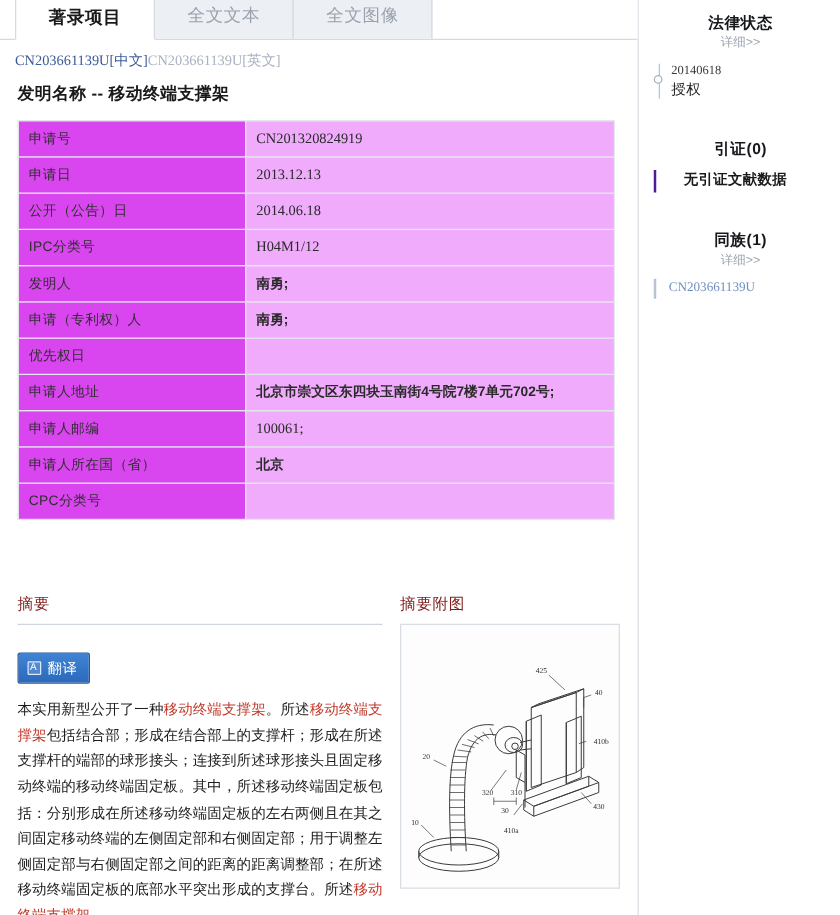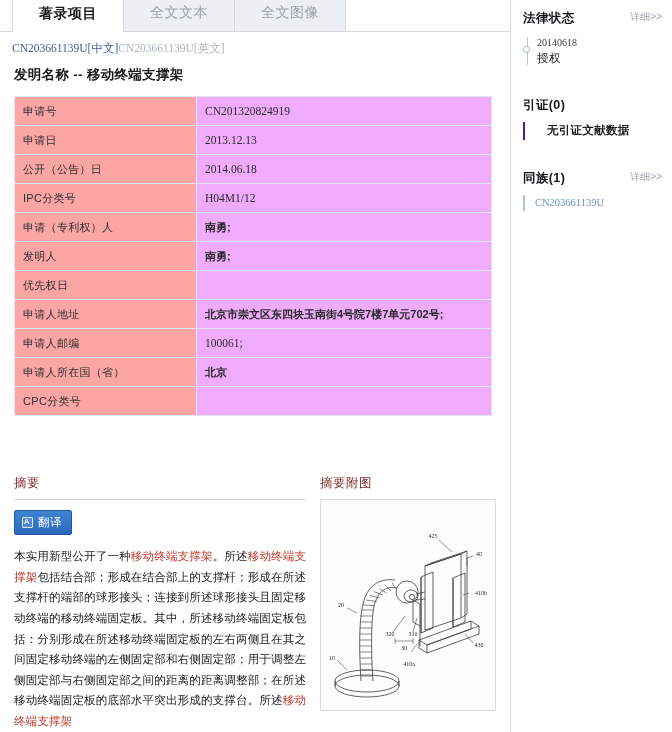--- a/index.html
+++ b/index.html
@@ -81,21 +81,21 @@
   }
   table.biblio tr { height: 29px; }
   table.biblio td {
     border: 1px solid #e3e7ec;
     padding: 4px 8px;
     vertical-align: middle;
     line-height: 1.3;
   }
   table.biblio td.k {
     width: 182px;
-    background: #fca5a5;
+    background: #d946ef;
     color: #303030;
     letter-spacing: .3px;
   }
   table.biblio td.v {
     background: #f0abfc;
     color: #2a2a2a;
     font-family: "Liberation Serif", "DejaVu Serif", serif;
     font-size: 11.5px;
   }
   table.biblio td.v.cjk { font-family: "Liberation Sans", sans-serif; font-size: 11px; font-weight: bold; }
@@ -124,20 +124,21 @@
     gap: 5px;
     background: #2f72c4;
     background: linear-gradient(#3f83d4, #2b69bb);
     color: #ffffff;
     font-size: 11.5px;
     padding: 4px 9px 4px 7px;
     border: 1px solid #24589e;
     border-radius: 2px;
     cursor: pointer;
     letter-spacing: .5px;
+    margin-top: 12px;
   }
   .btn-translate .tico {
     width: 11px; height: 11px;
     border: 1px solid #dce9f8;
     border-radius: 1px;
     display: inline-block;
     position: relative;
     background: rgba(255,255,255,.15);
   }
   .btn-translate .tico:after {
@@ -167,23 +168,24 @@
   .fig-box svg { display: block; }
 
   
   .side {
     width: 161px;
     padding: 10px 10px 0 12px;
     background: #ffffff;
   }
   .side-head {
     display: flex;
-    align-items: flex-start;
+    align-items: center;
     justify-content: space-between;
     margin-bottom: 8px;
+    flex-direction: column;
   }
   .side-title {
     font-size: 12.5px;
     font-weight: bold;
     color: #16181b;
     letter-spacing: .4px;
   }
   .side-more {
     font-size: 10px;
     color: #9aa2ae;
@@ -274,25 +276,25 @@
             </tr>
             <tr>
               <td class="k">公开（公告）日</td>
               <td class="v">2014.06.18</td>
             </tr>
             <tr>
               <td class="k">IPC分类号</td>
               <td class="v">H04M1/12</td>
             </tr>
             <tr>
+              <td class="k">发明人</td>
+              <td class="v cjk">南勇;</td>
+            </tr>
+            <tr>
               <td class="k">申请（专利权）人</td>
-              <td class="v cjk">南勇;</td>
-            </tr>
-            <tr>
-              <td class="k">发明人</td>
               <td class="v cjk">南勇;</td>
             </tr>
             <tr>
               <td class="k">优先权日</td>
               <td class="v"></td>
             </tr>
             <tr>
               <td class="k">申请人地址</td>
               <td class="v cjk">北京市崇文区东四块玉南街4号院7楼7单元702号;</td>
             </tr>

